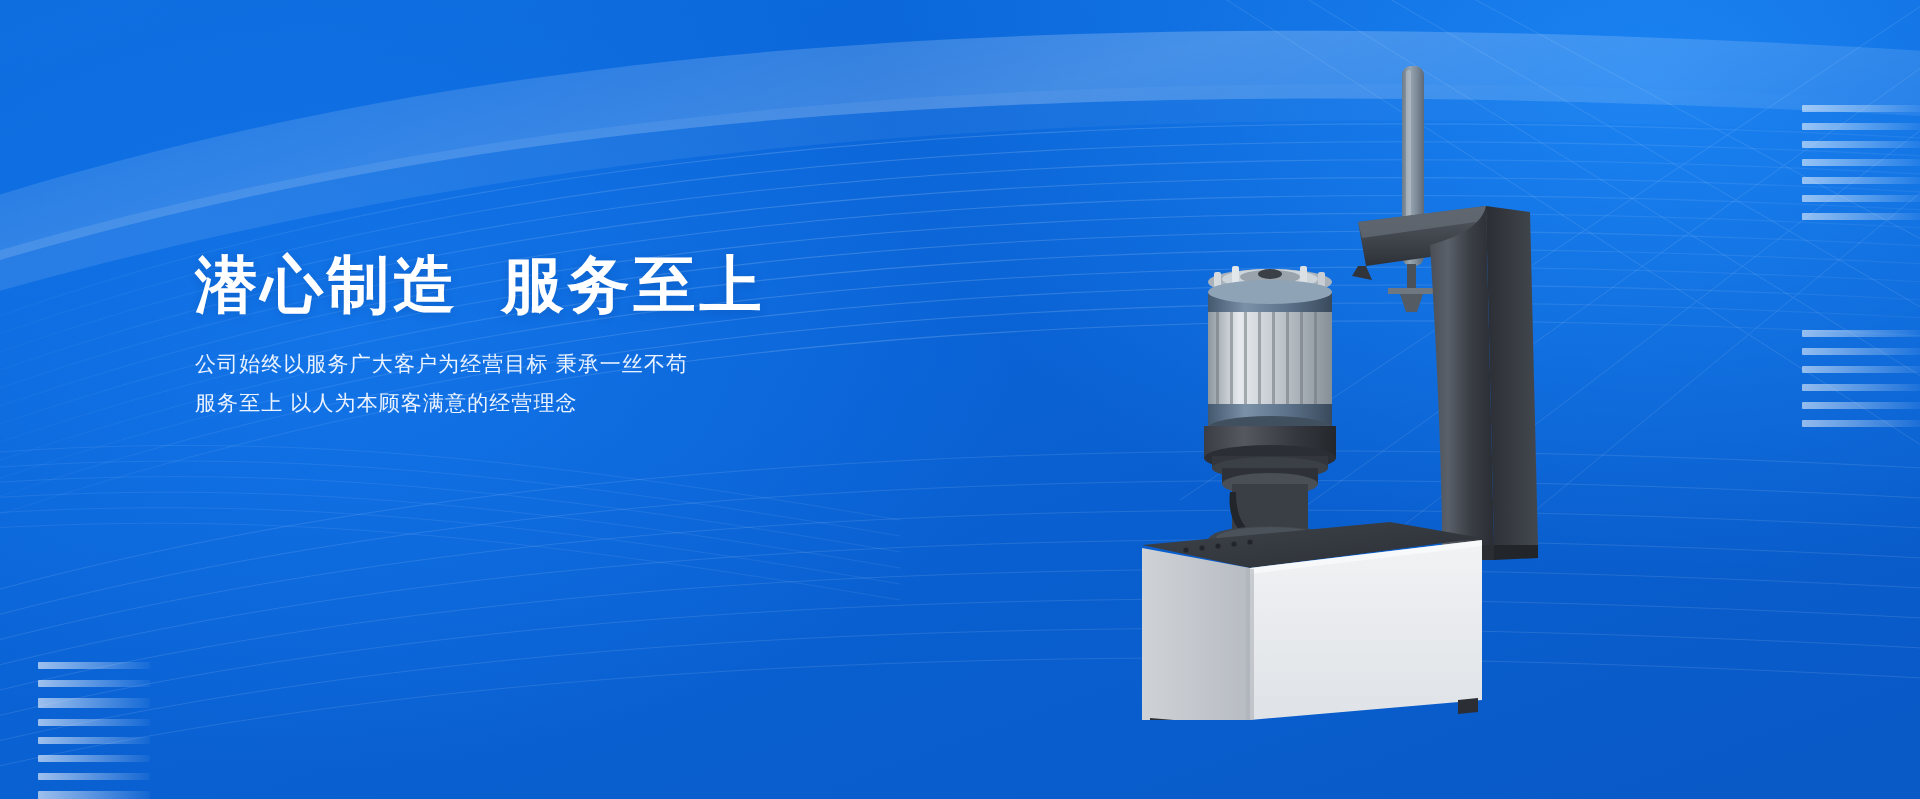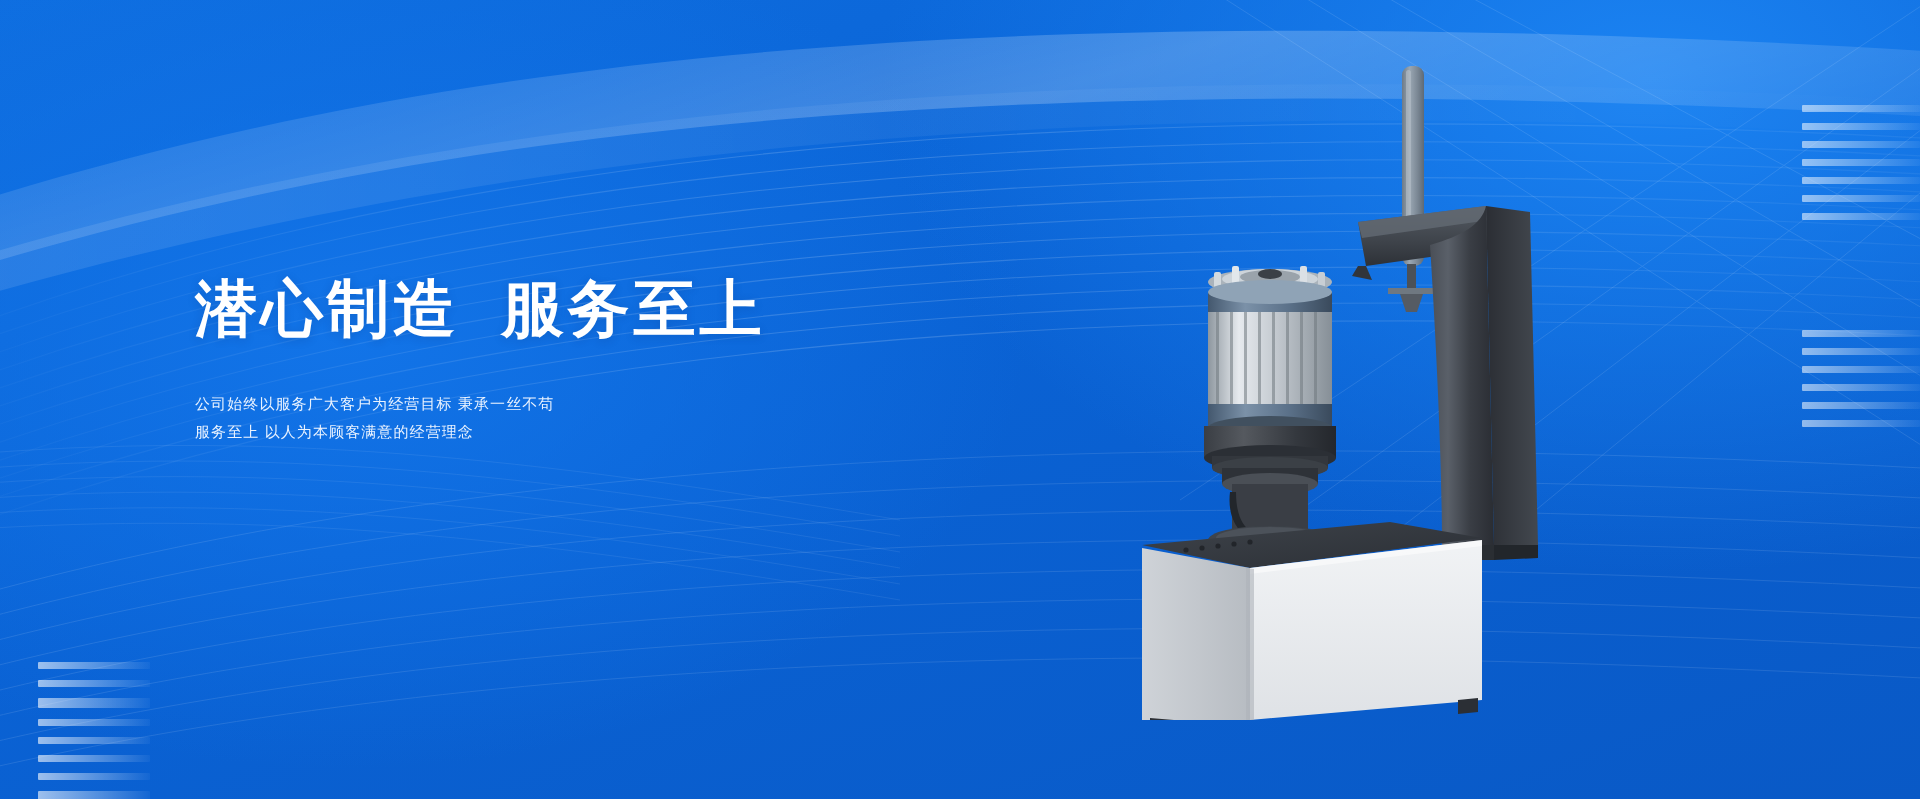--- a/index.html
+++ b/index.html
@@ -54,26 +54,25 @@
     width:760px;
   }
   .headline{
     color:#ffffff;
     font-size:62px;
     font-weight:bold;
     letter-spacing:4px;
     line-height:1.12;
     white-space:pre;
     text-shadow:0 2px 10px rgba(0,40,100,.18);
-    margin-top:24px;
   }
   .subcopy{
-    margin-top:47px;
+    margin-top:26px;
     color:#eaf3ff;
-    font-size:15px;
+    font-size:21px;
     line-height:1.85;
     letter-spacing:1.1px;
     font-weight:400;
   }
   .subcopy div{ white-space:pre; }
 
   
   .machine{
     position:absolute;
     left:1090px;

